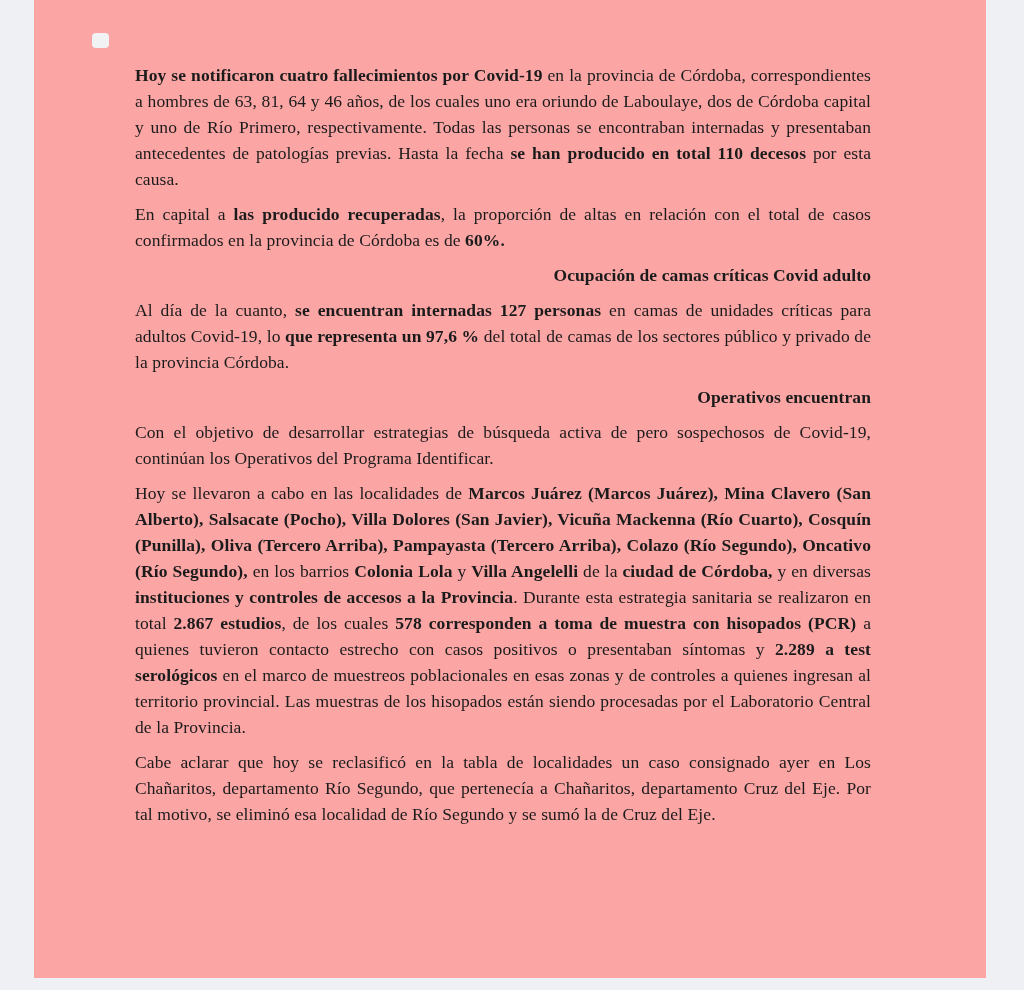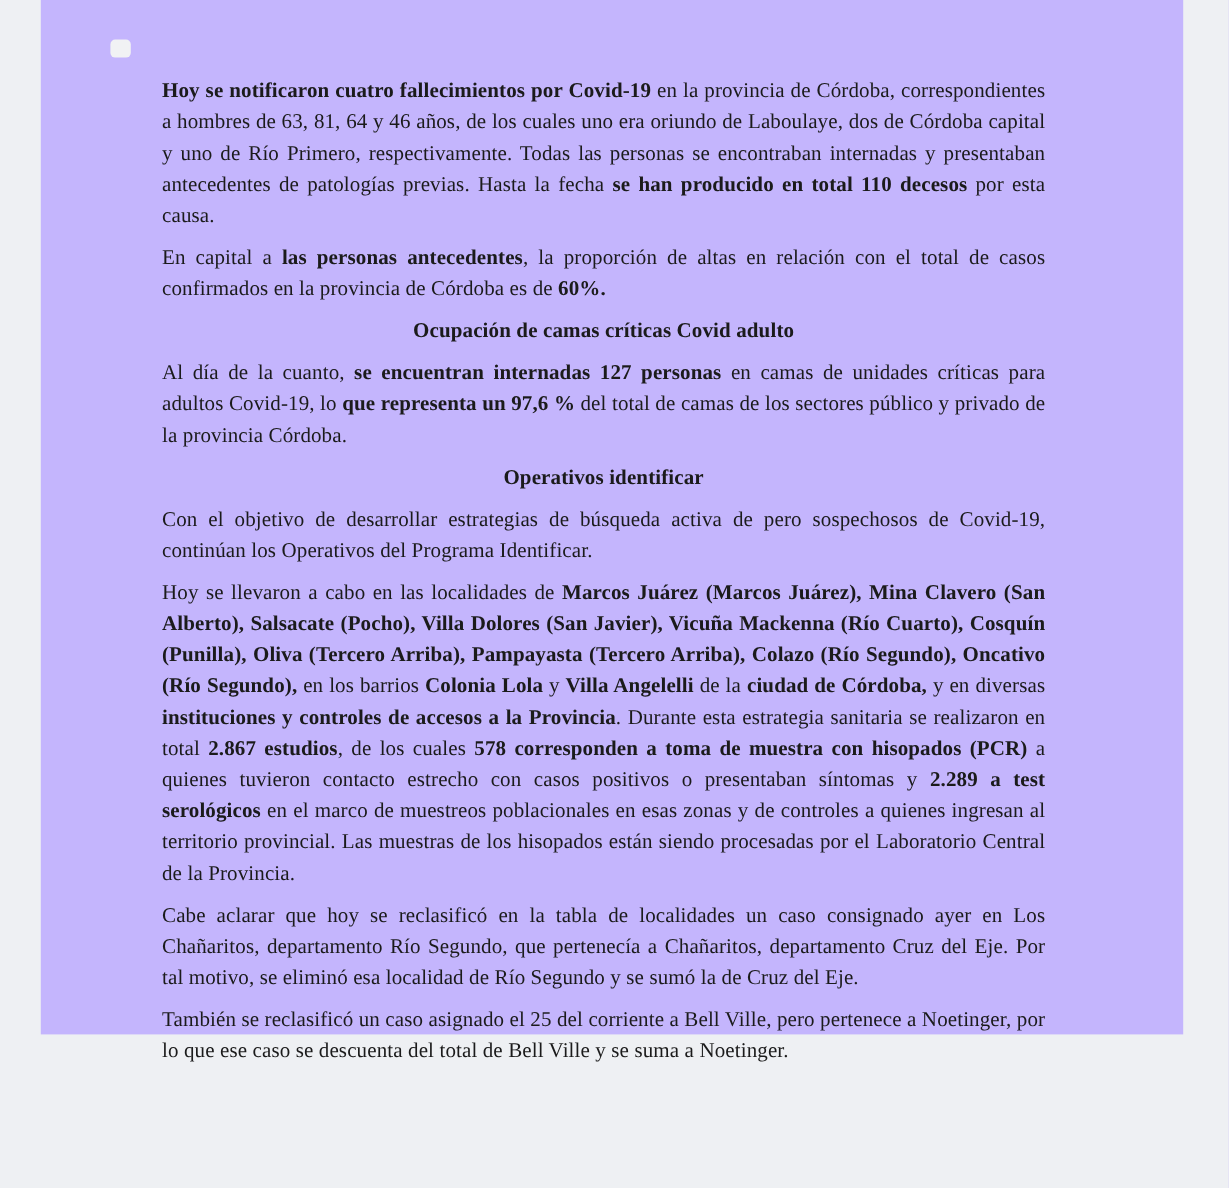--- a/index.html
+++ b/index.html
@@ -12,39 +12,39 @@
     background: #eef0f3;
     font-family: "Liberation Serif", serif;
     overflow: hidden;
     position: relative;
   }
   .page {
     position: absolute;
     left: 34px;
     top: 0;
     width: 952px;
-    height: 862px;
-    background: #c4b5fd;
+    height: 978px;
+    background: #fca5a5;
   }
   .content {
     position: absolute;
     left: 101px;
     top: 62px;
     width: 736px;
   }
   .content p {
     margin: 0 0 9px 0;
     font-size: 17.5px;
     line-height: 26px;
     color: #1b1b1b;
     text-align: justify;
     letter-spacing: 0.1px;
   }
   .content p.heading {
-    text-align: center;
+    text-align: right;
     font-weight: bold;
   }
   .content span.b {
     font-weight: bold;
   }
   .smudge {
     position: absolute;
     left: 58px;
     top: 33px;
     width: 17px;
@@ -53,22 +53,21 @@
     border-radius: 4px;
   }
 </style>
 </head>
 <body>
 
 <div class="page">
   <div class="smudge"></div>
   <div class="content">
       <p class="para"><span class="b">Hoy se notificaron cuatro fallecimientos por Covid-19</span><span> en la provincia de Córdoba, correspondientes a hombres de 63, 81, 64 y 46 años, de los cuales uno era oriundo de Laboulaye, dos de Córdoba capital y uno de Río Primero, respectivamente. Todas las personas se encontraban internadas y presentaban antecedentes de patologías previas. Hasta la fecha </span><span class="b">se han producido en total 110 decesos</span><span> por esta causa.</span></p>
-      <p class="para"><span>En capital a </span><span class="b">las personas antecedentes</span><span>, la proporción de altas en relación con el total de casos confirmados en la provincia de Córdoba es de </span><span class="b">60%.</span></p>
+      <p class="para"><span>En capital a </span><span class="b">las producido recuperadas</span><span>, la proporción de altas en relación con el total de casos confirmados en la provincia de Córdoba es de </span><span class="b">60%.</span></p>
       <p class="heading"><span class="b">Ocupación de camas críticas Covid adulto</span></p>
       <p class="para"><span>Al día de la cuanto, </span><span class="b">se encuentran internadas 127 personas</span><span> en camas de unidades críticas para adultos Covid-19, lo </span><span class="b">que representa un 97,6 %</span><span> del total de camas de los sectores público y privado de la provincia Córdoba.</span></p>
-      <p class="heading"><span class="b">Operativos identificar</span></p>
+      <p class="heading"><span class="b">Operativos encuentran</span></p>
       <p class="para"><span>Con el objetivo de desarrollar estrategias de búsqueda activa de pero sospechosos de Covid-19, continúan los Operativos del Programa Identificar.</span></p>
       <p class="para"><span>Hoy se llevaron a cabo en las localidades de </span><span class="b">Marcos Juárez (Marcos Juárez), Mina Clavero (San Alberto), Salsacate (Pocho), Villa Dolores (San Javier), Vicuña Mackenna (Río Cuarto), Cosquín (Punilla), Oliva (Tercero Arriba), Pampayasta (Tercero Arriba), Colazo (Río Segundo), Oncativo (Río Segundo),</span><span> en los barrios </span><span class="b">Colonia Lola</span><span> y </span><span class="b">Villa Angelelli</span><span> de la </span><span class="b">ciudad de Córdoba,</span><span> y en diversas </span><span class="b">instituciones y controles de accesos a la Provincia</span><span>. Durante esta estrategia sanitaria se realizaron en total </span><span class="b">2.867 estudios</span><span>, de los cuales </span><span class="b">578 corresponden a toma de muestra con hisopados (PCR)</span><span> a quienes tuvieron contacto estrecho con casos positivos o presentaban síntomas y </span><span class="b">2.289 a test serológicos</span><span> en el marco de muestreos poblacionales en esas zonas y de controles a quienes ingresan al territorio provincial. Las muestras de los hisopados están siendo procesadas por el Laboratorio Central de la Provincia.</span></p>
       <p class="para"><span>Cabe aclarar que hoy se reclasificó en la tabla de localidades un caso consignado ayer en Los Chañaritos, departamento Río Segundo, que pertenecía a Chañaritos, departamento Cruz del Eje. Por tal motivo, se eliminó esa localidad de Río Segundo y se sumó la de Cruz del Eje.</span></p>
-      <p class="para"><span>También se reclasificó un caso asignado el 25 del corriente a Bell Ville, pero pertenece a Noetinger, por lo que ese caso se descuenta del total de Bell Ville y se suma a Noetinger.</span></p>
     </div>
 </div>
 
 </body></html>

